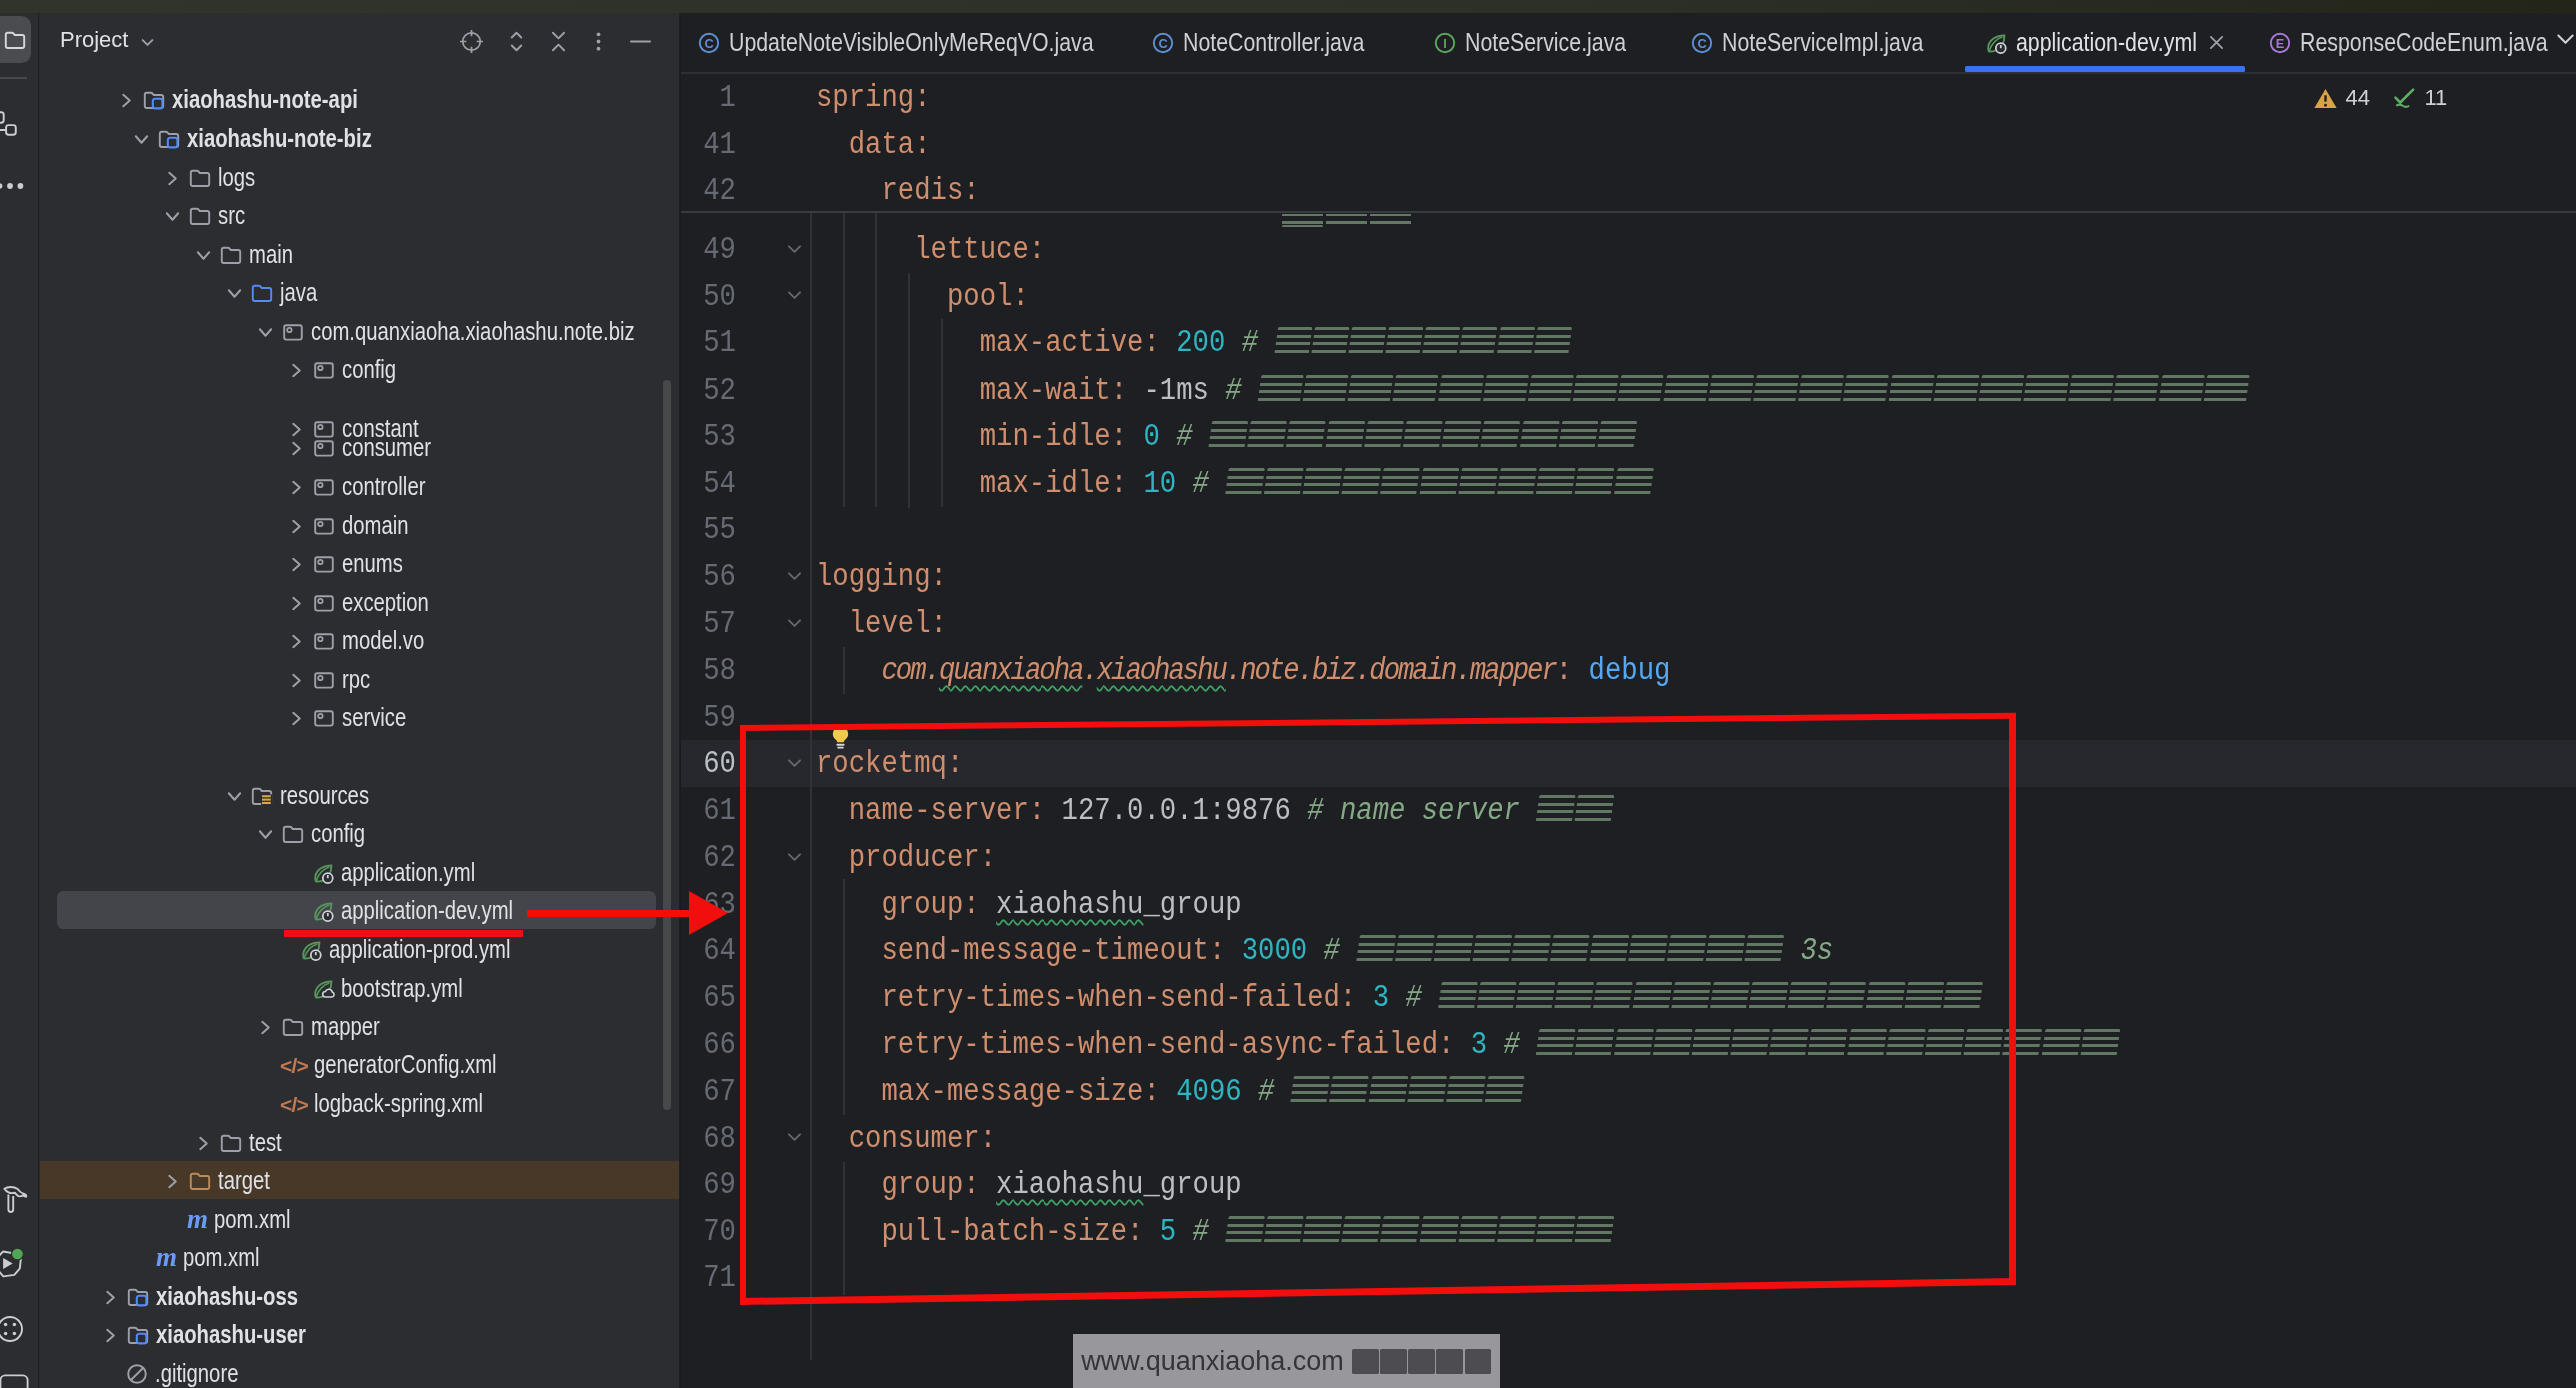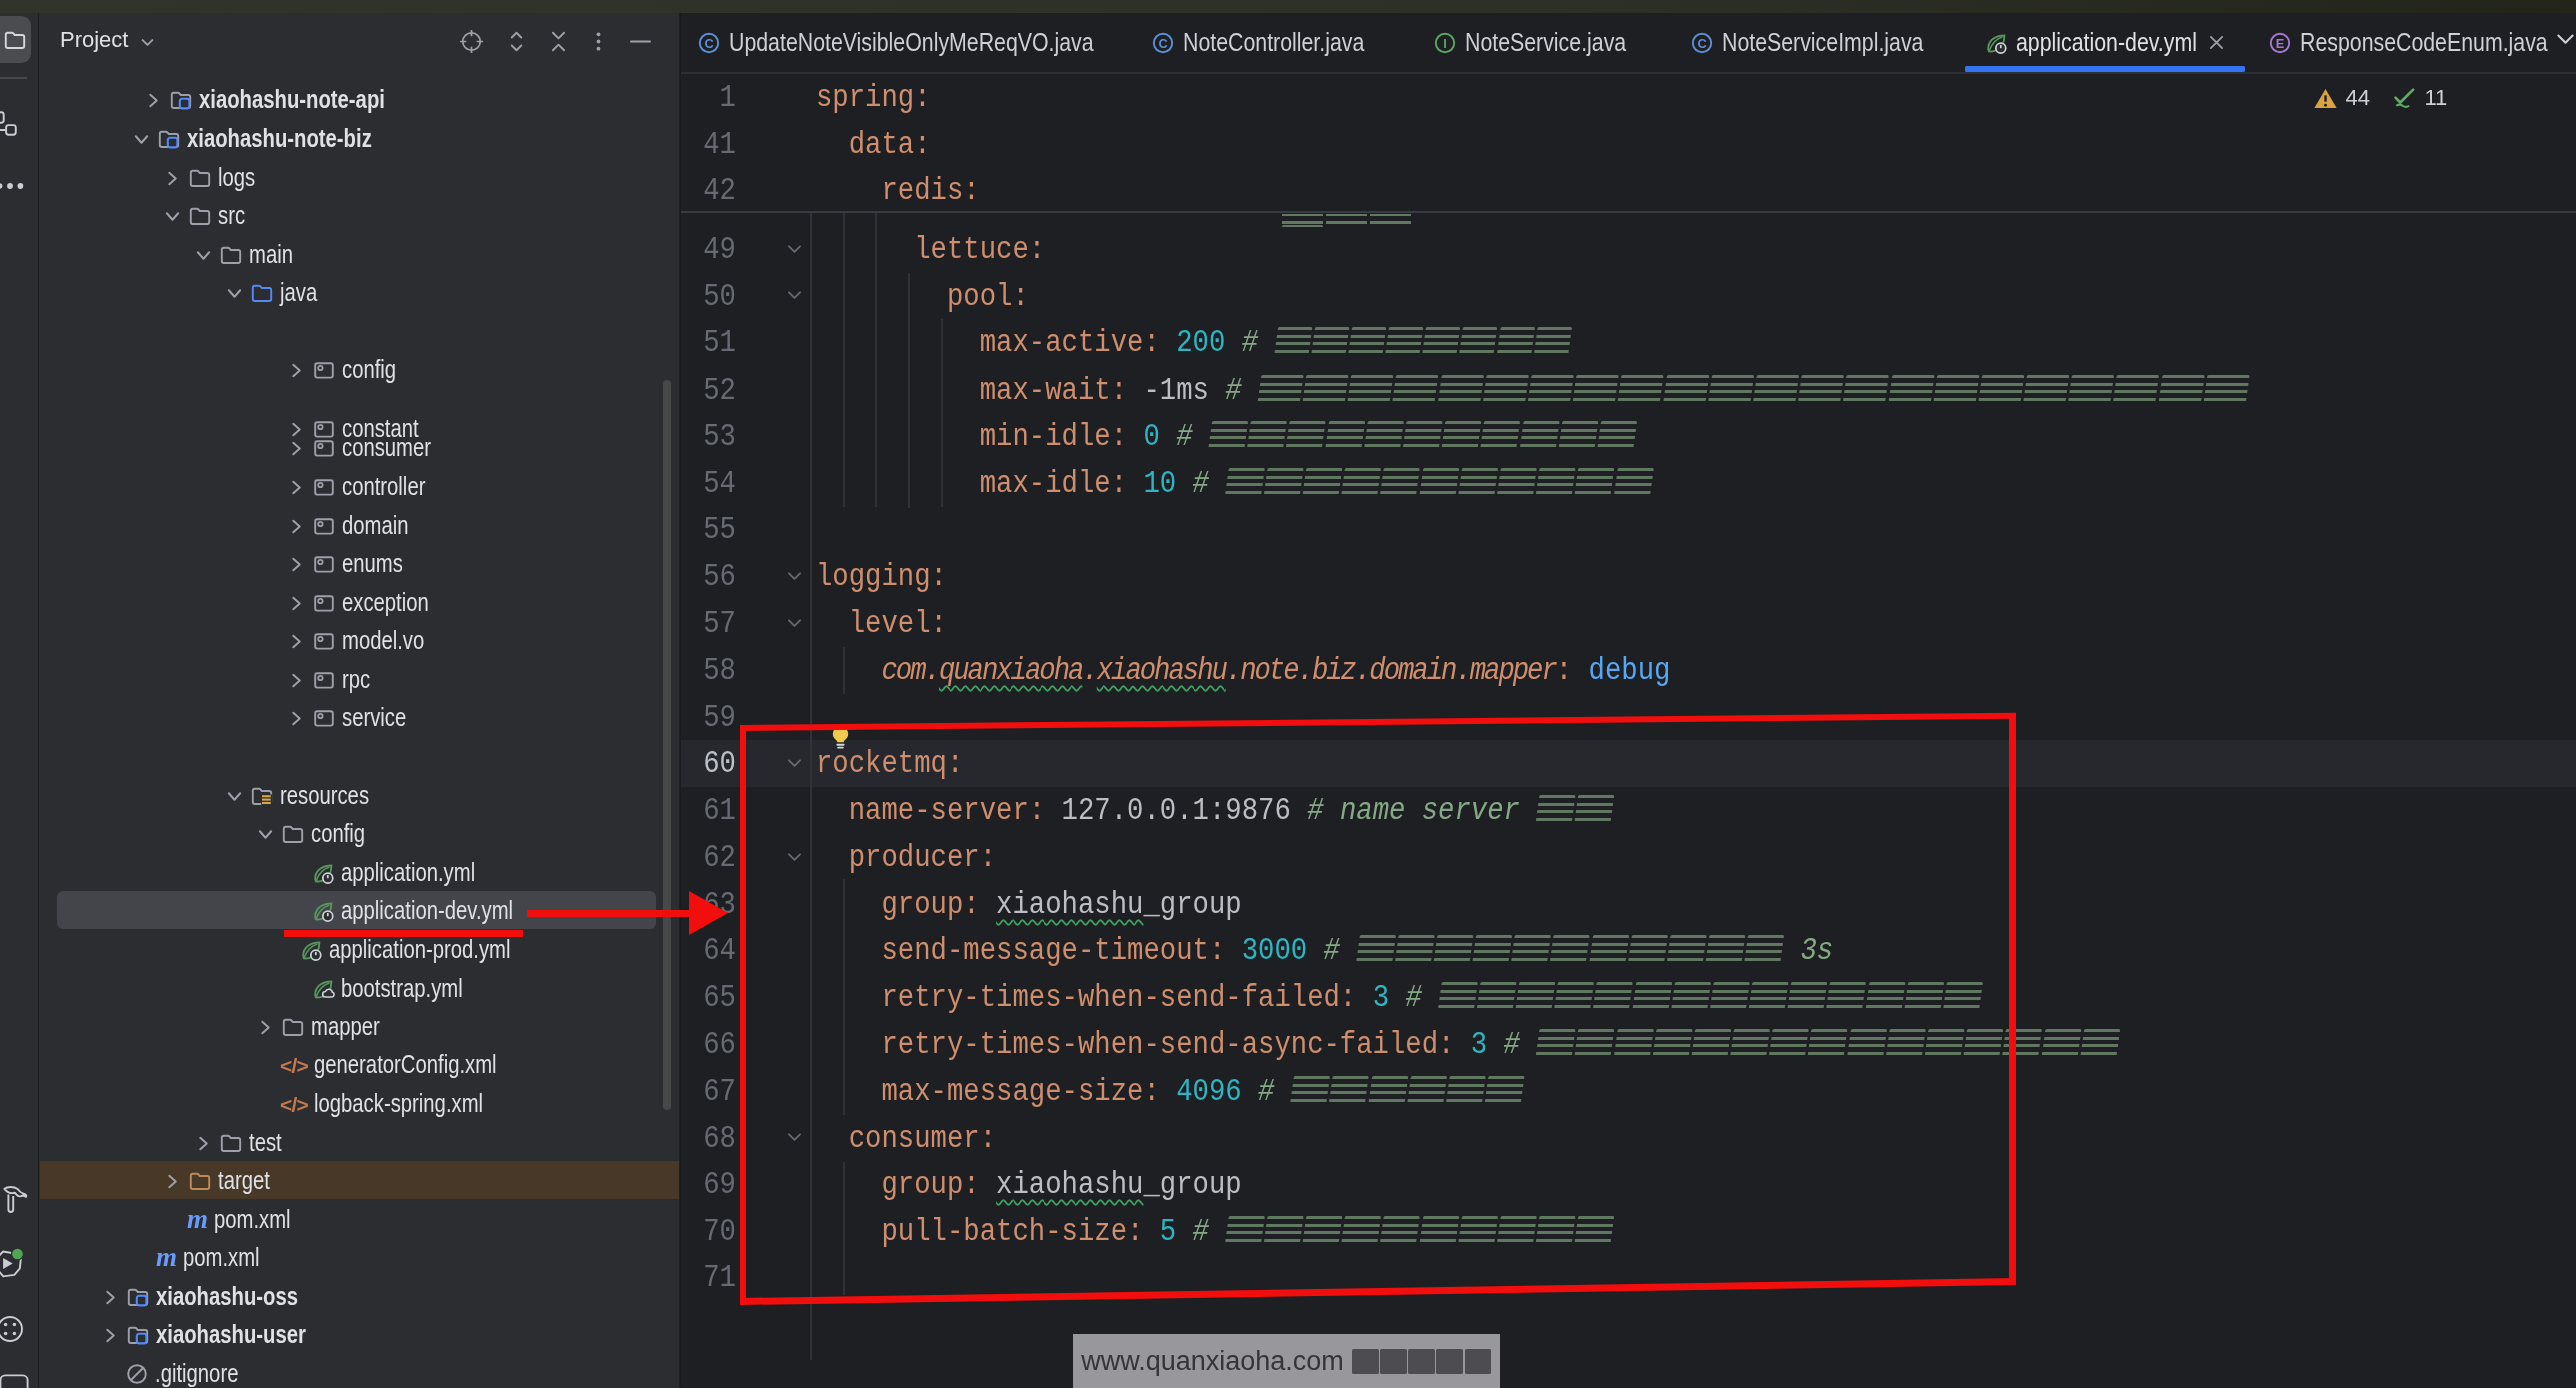--- a/index.html
+++ b/index.html
@@ -112,21 +112,21 @@
         </svg>
       </div>
 <div style="position:absolute;left:588px;top:15.3px">
         <svg class="ic" width="27" height="27" viewBox="0 0 34 34" fill="none">
           <path d="M5 17h24" stroke="#9da0a8" stroke-width="2.6" stroke-linecap="round"></path>
         </svg>
       </div>
 </div>
     <div class="sel" style="top:878px"></div>
     <div class="selt" style="top:1148px"></div>
-    <div class="row" style="left:104px;top:67px">
+    <div class="row" style="left:77px;top:67px">
       <span class="ic" style="margin-right:4.8px;margin-top:1.6px">
         <svg class="ic" width="21" height="21" viewBox="0 0 26 26" fill="none">
           <path d="M9 6l8 7-8 7" stroke="#9da0a8" stroke-width="2.5" stroke-linecap="round" stroke-linejoin="round"></path>
         </svg>
       </span>
       <span class="ic" style="margin-right:6.4px">
         <svg class="ic" width="24" height="24" viewBox="0 0 30 30" fill="none">
           <path d="M3.5 8.5c0-1.4 1.1-2.5 2.5-2.5h5.2c.8 0 1.5.3 2 .9l1.5 1.8H24c1.4 0 2.5 1.1 2.5 2.5v11.3c0 1.4-1.1 2.5-2.5 2.5H6c-1.4 0-2.5-1.1-2.5-2.5V8.5z" stroke="#9da0a8" stroke-width="2.4"></path>
           <rect x="13.5" y="13.5" width="12" height="12" rx="3" fill="#2b2d30" stroke="#548af7" stroke-width="2.6"></rect>
         </svg>
@@ -191,20 +191,34 @@
         <svg class="ic" width="21" height="21" viewBox="0 0 26 26" fill="none">
           <path d="M6 9l7 8 7-8" stroke="#9da0a8" stroke-width="2.5" stroke-linecap="round" stroke-linejoin="round"></path>
         </svg>
       </span>
       <span class="ic" style="margin-right:6.4px">
         <svg class="ic" width="24" height="24" viewBox="0 0 30 30" fill="none">
           <path d="M3.5 8.5c0-1.4 1.1-2.5 2.5-2.5h5.2c.8 0 1.5.3 2 .9l1.5 1.8H24c1.4 0 2.5 1.1 2.5 2.5v11.3c0 1.4-1.1 2.5-2.5 2.5H6c-1.4 0-2.5-1.1-2.5-2.5V8.5z" stroke="#548af7" stroke-width="2.4"></path>
         </svg>
       </span>
       <span class="tx ">java</span>
+    </div>
+    <div class="row" style="left:216px;top:299px">
+      <span class="ic" style="margin-right:4.8px;margin-top:1.6px">
+        <svg class="ic" width="21" height="21" viewBox="0 0 26 26" fill="none">
+          <path d="M6 9l7 8 7-8" stroke="#9da0a8" stroke-width="2.5" stroke-linecap="round" stroke-linejoin="round"></path>
+        </svg>
+      </span>
+      <span class="ic" style="margin-right:6.4px">
+        <svg class="ic" width="24" height="24" viewBox="0 0 30 30" fill="none">
+          <rect x="4" y="6.5" width="22" height="18" rx="2.5" stroke="#9da0a8" stroke-width="2.4"></rect>
+          <circle cx="10.5" cy="12.5" r="2.8" stroke="#9da0a8" stroke-width="2.2"></circle>
+        </svg>
+      </span>
+      <span class="tx ">com.quanxiaoha.xiaohashu.note.biz</span>
     </div>
     <div class="row" style="left:247px;top:337px">
       <span class="ic" style="margin-right:4.8px;margin-top:1.6px">
         <svg class="ic" width="21" height="21" viewBox="0 0 26 26" fill="none">
           <path d="M9 6l8 7-8 7" stroke="#9da0a8" stroke-width="2.5" stroke-linecap="round" stroke-linejoin="round"></path>
         </svg>
       </span>
       <span class="ic" style="margin-right:6.4px">
         <svg class="ic" width="24" height="24" viewBox="0 0 30 30" fill="none">
           <rect x="4" y="6.5" width="22" height="18" rx="2.5" stroke="#9da0a8" stroke-width="2.4"></rect>

